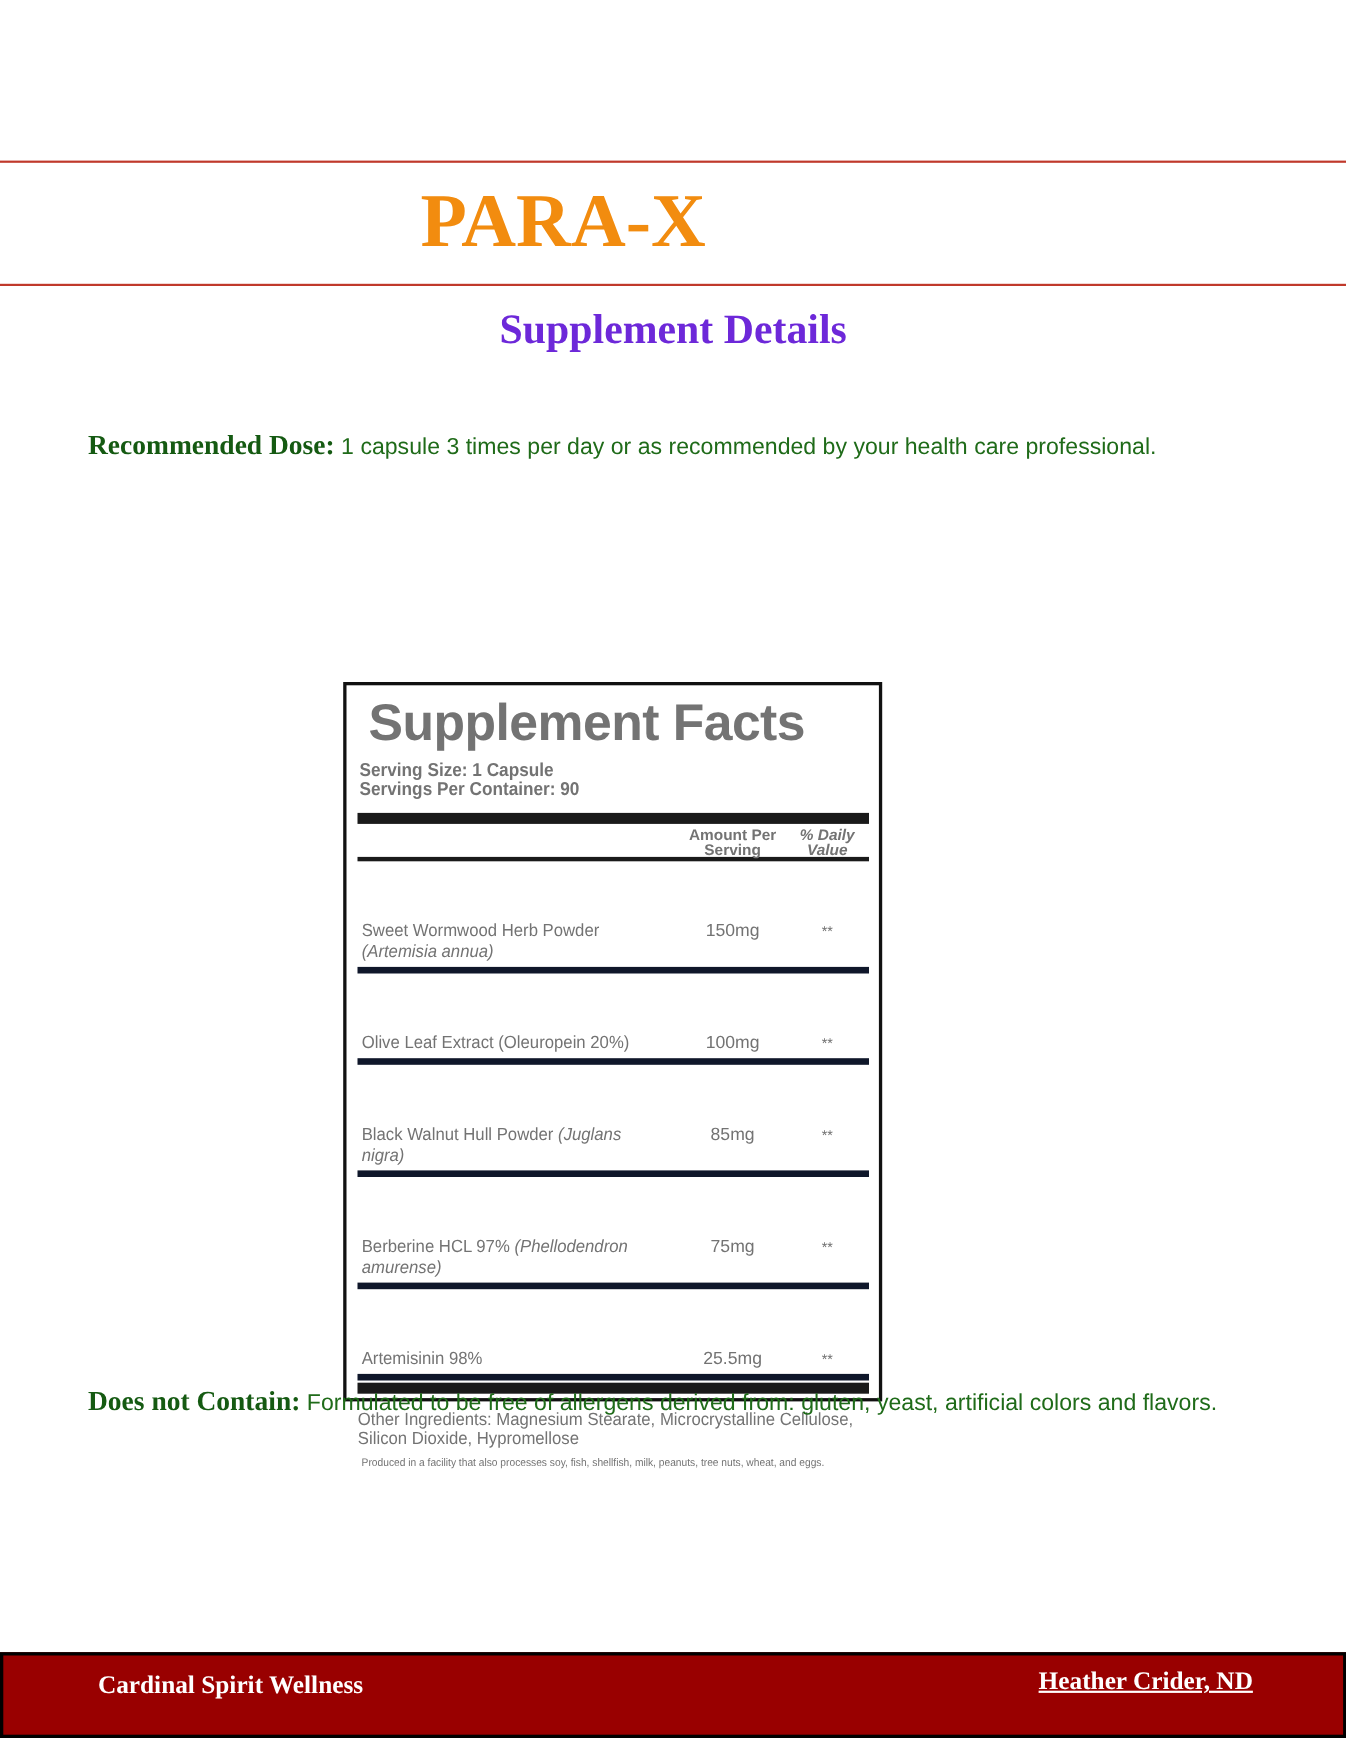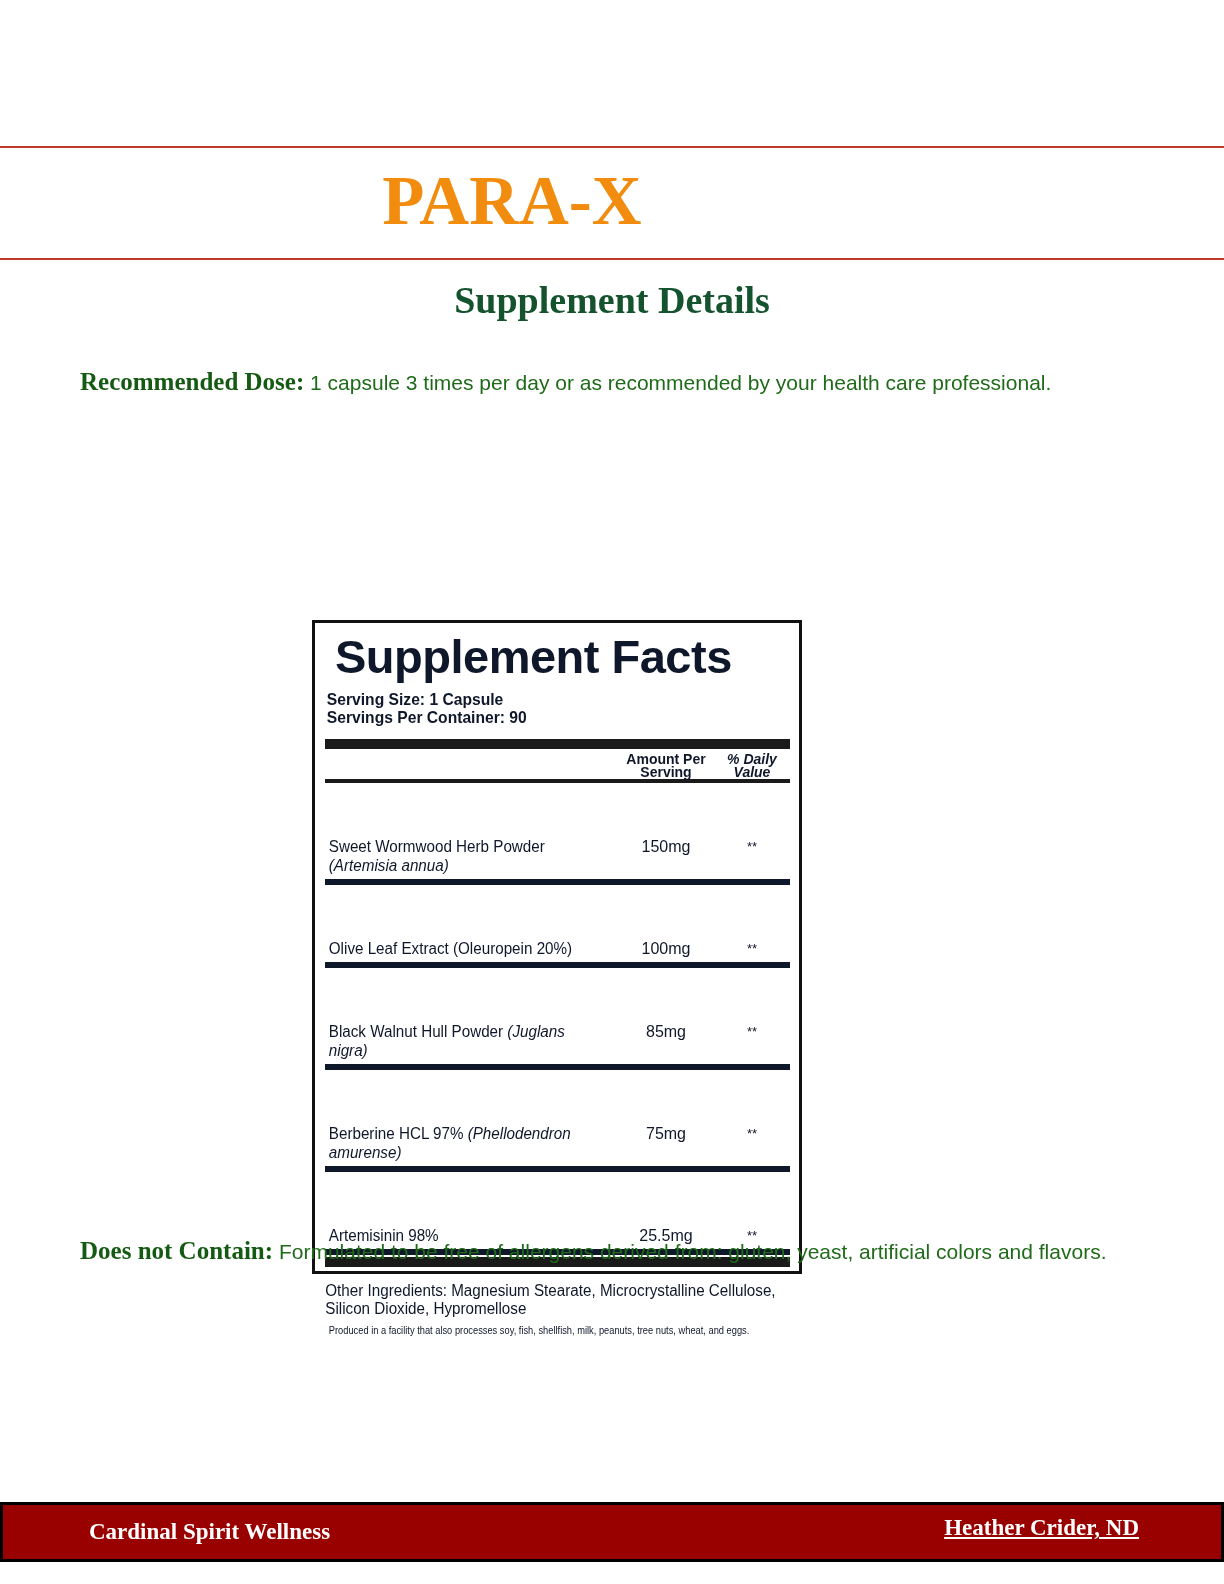--- a/index.html
+++ b/index.html
@@ -12,39 +12,39 @@
 
   .title {
     position: absolute; top: 148px; left: 0; width: 1024px; text-align: center;
     font-family: "Liberation Serif", "DejaVu Serif", serif;
     font-size: 69px; line-height: 106px; color: #f28c0f; letter-spacing: 0px;
   }
 
   .subtitle {
     position: absolute; top: 278px; left: 0; width: 1224px; text-align: center;
     font-family: "Liberation Serif", "DejaVu Serif", serif;
-    font-size: 38px; color: #14532d;
+    font-size: 38px; color: #6d28d9;
   }
 
   .para {
     position: absolute; left: 80px; width: 1070px;
     font-family: "Liberation Sans", sans-serif;
-    font-size: 21px; line-height: 39px; color: #1f6b19; font-weight: 300;
+    font-size: 21px; line-height: 39px; color: #1f6b19; font-weight: 300; margin-top: 24px;
   }
   .para .lead {
     font-family: "Liberation Serif", "DejaVu Serif", serif;
     font-weight: bold; font-size: 25px; color: #155a12;
   }
   .para.dose { top: 362px; }
   .para.contain { top: 1231px; }
 
   
   .facts {
     position: absolute; left: 312px; top: 620px; width: 490px;
-    font-family: "Liberation Sans", sans-serif; color: #0f172a;
+    font-family: "Liberation Sans", sans-serif; color: #737373;
   }
   .facts-box {
     border: 3px solid #111; padding: 6px 9px 4px 10px; background: #fff;
   }
   .facts-title {
     font-size: 47px; font-weight: bold; letter-spacing: -0.5px;
     line-height: 56px; padding-left: 10px;
   }
   .serving { font-size: 17px; font-weight: bold; line-height: 18px; padding-left: 2px; margin-top: 6px; transform: scaleX(0.92); transform-origin: left; }
   .thick-bar { height: 10px; background: #1a1a1a; margin-top: 12px; }
@@ -65,21 +65,21 @@
   .row .c3 { width: 76px; text-align: center; font-size: 13px; }
   .row i { font-style: italic; }
   .thick-bar2 { height: 10px; background: #1a1a1a; margin-top: 2px; }
   .footnote { font-size: 16px; line-height: 20px; padding: 6px 0 2px 4px; }
   .other {
     font-size: 16px; line-height: 18px; padding: 8px 0 0 14px; transform: scaleX(0.95); transform-origin: left;
   }
   .facility { font-size: 10px; line-height: 14px; padding: 6px 0 0 18px; transform: scaleX(0.93); transform-origin: left; white-space: nowrap; }
 
   .footer {
-    position: absolute; left: 0; top: 1502px; width: 1224px; height: 60px;
+    position: absolute; left: 0; top: 1502px; width: 1224px; height: 78px;
     background: #990000; border: 3px solid #000;
     font-family: "Liberation Serif", "DejaVu Serif", serif;
     color: #ffffff; font-size: 23px; font-weight: bold;
   }
   .footer .left { position: absolute; left: 86px; top: 14px; }
   .footer .right { position: absolute; right: 82px; top: 10px; text-decoration: underline; }
 </style>
 </head>
 <body>
 

